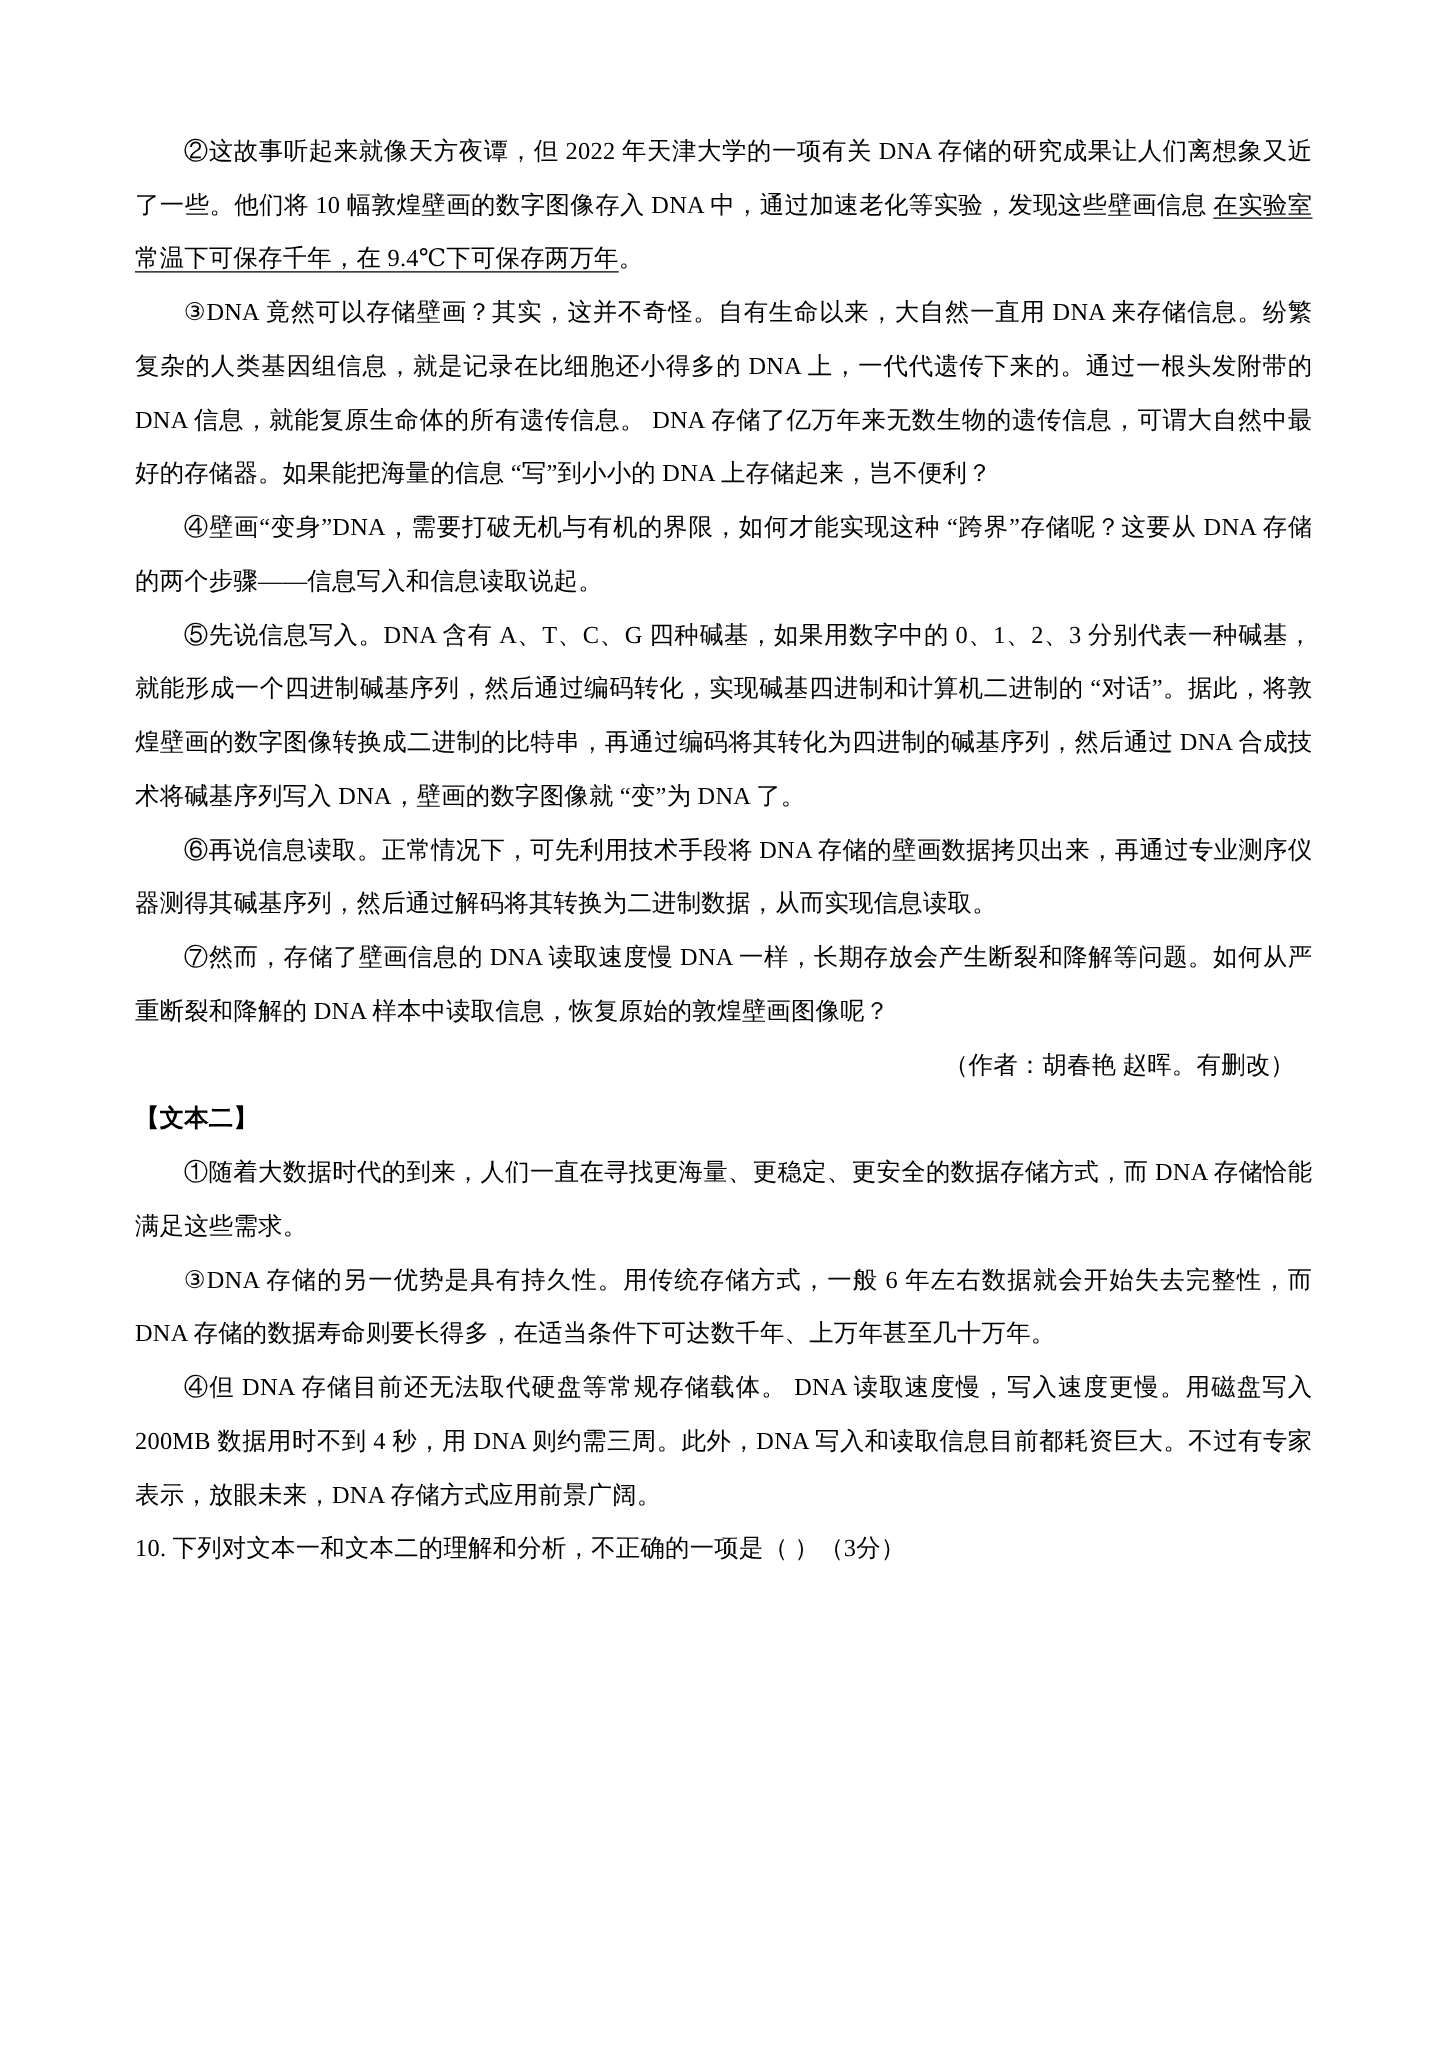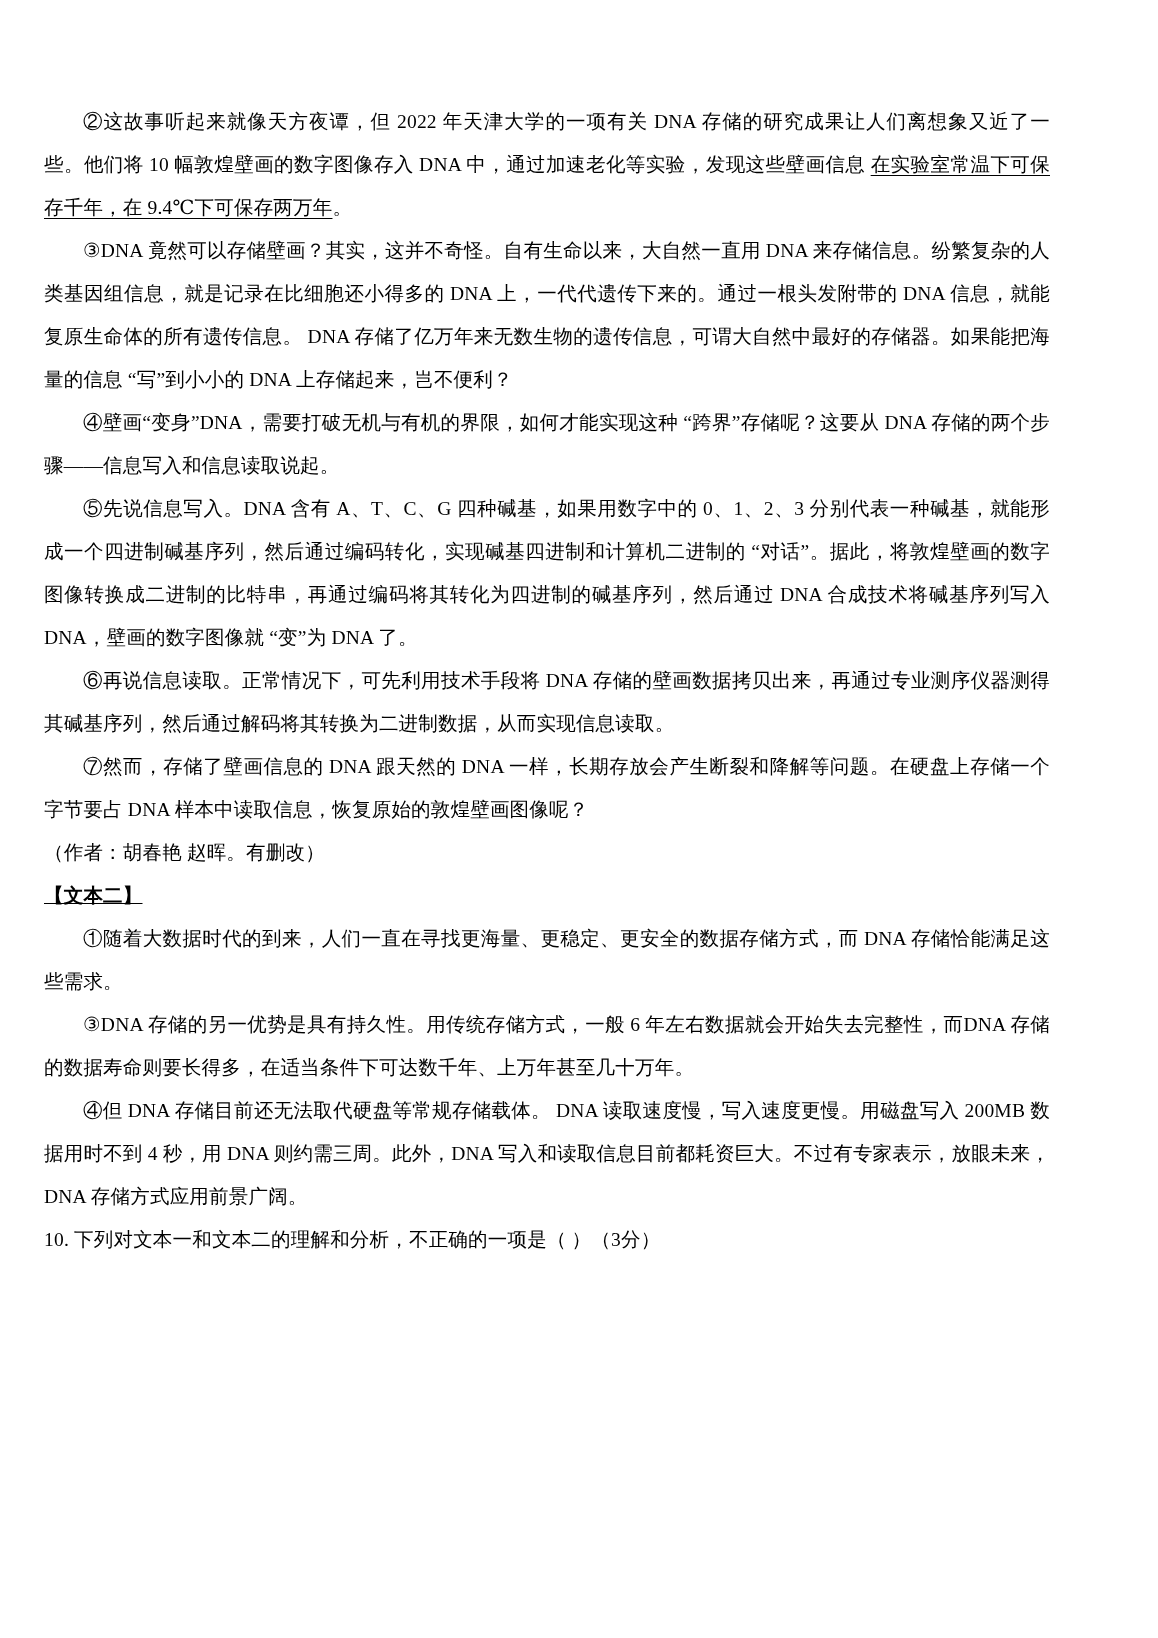--- a/index.html
+++ b/index.html
@@ -6,21 +6,21 @@
     margin: 0;
     padding: 0;
     background: #ffffff;
   }
   .page {
     width: 1158px;
     height: 1638px;
     background: #ffffff;
     position: relative;
     box-sizing: border-box;
-    padding: 100px 108px 0 44px;
+    padding: 100px 108px 0 108px;
     font-family: "Liberation Serif", "DejaVu Serif", serif;
     color: #000000;
     overflow: hidden;
   }
   .body-text {
     font-size: 19.5px;
     line-height: 43px;
     text-align: justify;
     text-justify: inter-ideograph;
     letter-spacing: 0.2px;
@@ -29,26 +29,25 @@
     margin: 0;
   }
   .indent {
     text-indent: 2em;
   }
   .underline {
     text-decoration: underline;
     text-underline-offset: 4px;
   }
   .attrib {
-    text-align: left;
+    text-align: right;
     padding-right: 14px;
   }
   .section-head {
     font-weight: bold;
-    text-decoration: underline;
   }
   .q-line {
     text-indent: 0;
   }
 </style>
 </head>
 <body>
 
 <div class="page">
   <div class="body-text">
@@ -58,21 +57,21 @@
     </p>
 
     <p class="indent">③DNA 竟然可以存储壁画？其实，这并不奇怪。自有生命以来，大自然一直用 DNA 来存储信息。纷繁复杂的人类基因组信息，就是记录在比细胞还小得多的 DNA 上，一代代遗传下来的。通过一根头发附带的 DNA 信息，就能复原生命体的所有遗传信息。 DNA 存储了亿万年来无数生物的遗传信息，可谓大自然中最好的存储器。如果能把海量的信息 “写”到小小的 DNA 上存储起来，岂不便利？</p>
 
     <p class="indent">④壁画“变身”DNA，需要打破无机与有机的界限，如何才能实现这种 “跨界”存储呢？这要从 DNA 存储的两个步骤——信息写入和信息读取说起。</p>
 
     <p class="indent">⑤先说信息写入。DNA 含有 A、T、C、G 四种碱基，如果用数字中的 0、1、2、3 分别代表一种碱基，就能形成一个四进制碱基序列，然后通过编码转化，实现碱基四进制和计算机二进制的 “对话”。据此，将敦煌壁画的数字图像转换成二进制的比特串，再通过编码将其转化为四进制的碱基序列，然后通过 DNA 合成技术将碱基序列写入 DNA，壁画的数字图像就 “变”为 DNA 了。</p>
 
     <p class="indent">⑥再说信息读取。正常情况下，可先利用技术手段将 DNA 存储的壁画数据拷贝出来，再通过专业测序仪器测得其碱基序列，然后通过解码将其转换为二进制数据，从而实现信息读取。</p>
 
-    <p class="indent">⑦然而，存储了壁画信息的 DNA 跟天然的 DNA 一样，长期存放会产生断裂和降解等问题。在硬盘上存储一个字节要占 DNA 样本中读取信息，恢复原始的敦煌壁画图像呢？</p>
+    <p class="indent">⑦然而，存储了壁画信息的 DNA 读取速度慢 DNA 一样，长期存放会产生断裂和降解等问题。如何从严重断裂和降解的 DNA 样本中读取信息，恢复原始的敦煌壁画图像呢？</p>
 
 
     <p class="attrib">（作者：胡春艳  赵晖。有删改）</p>
 
     <p class="section-head">【文本二】</p>
 
     <p class="indent">①随着大数据时代的到来，人们一直在寻找更海量、更稳定、更安全的数据存储方式，而 DNA 存储恰能满足这些需求。</p>
 
 
     <p class="indent">③DNA 存储的另一优势是具有持久性。用传统存储方式，一般 6 年左右数据就会开始失去完整性，而DNA 存储的数据寿命则要长得多，在适当条件下可达数千年、上万年甚至几十万年。</p>

